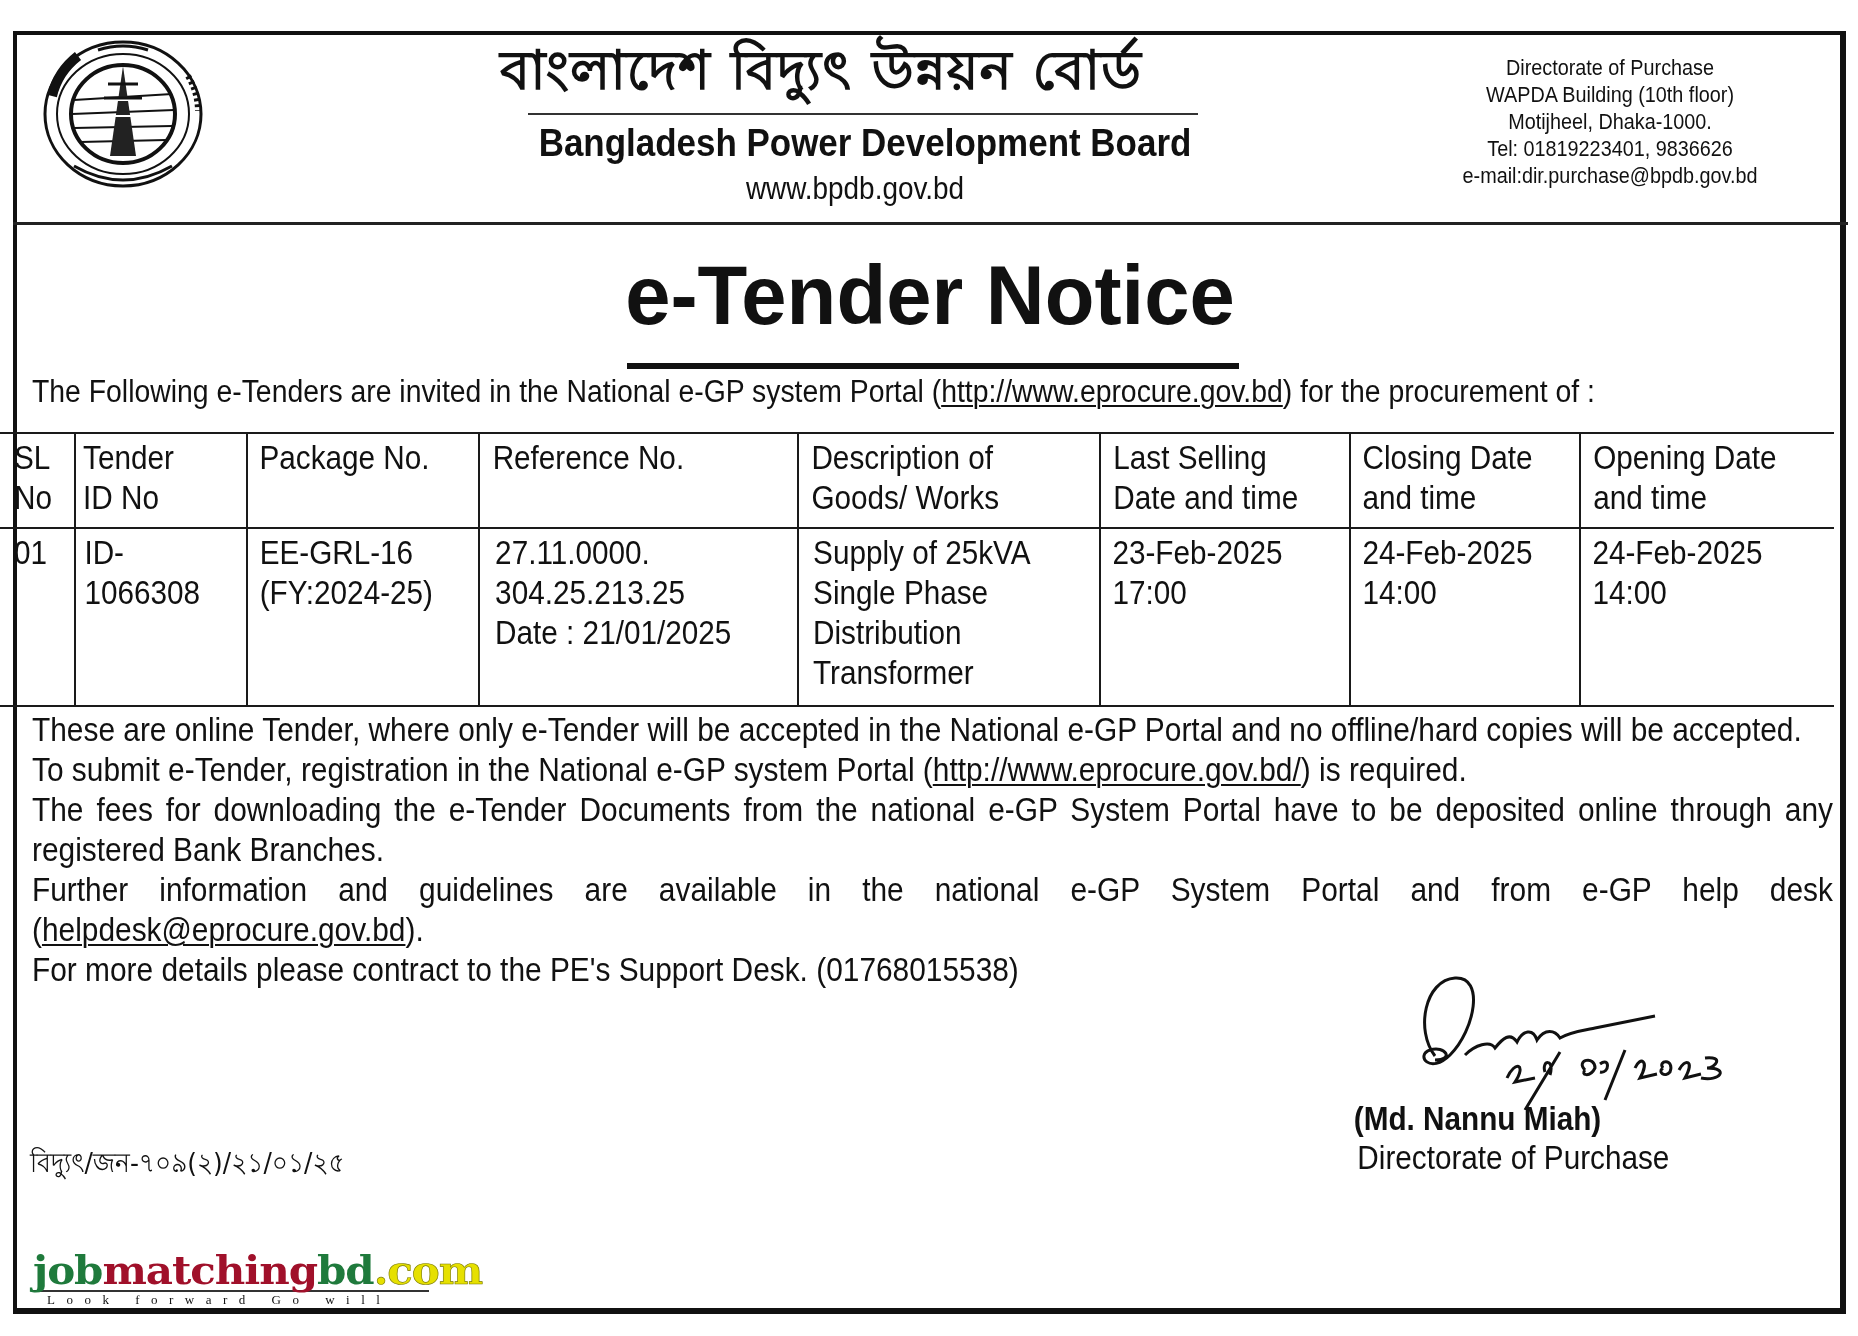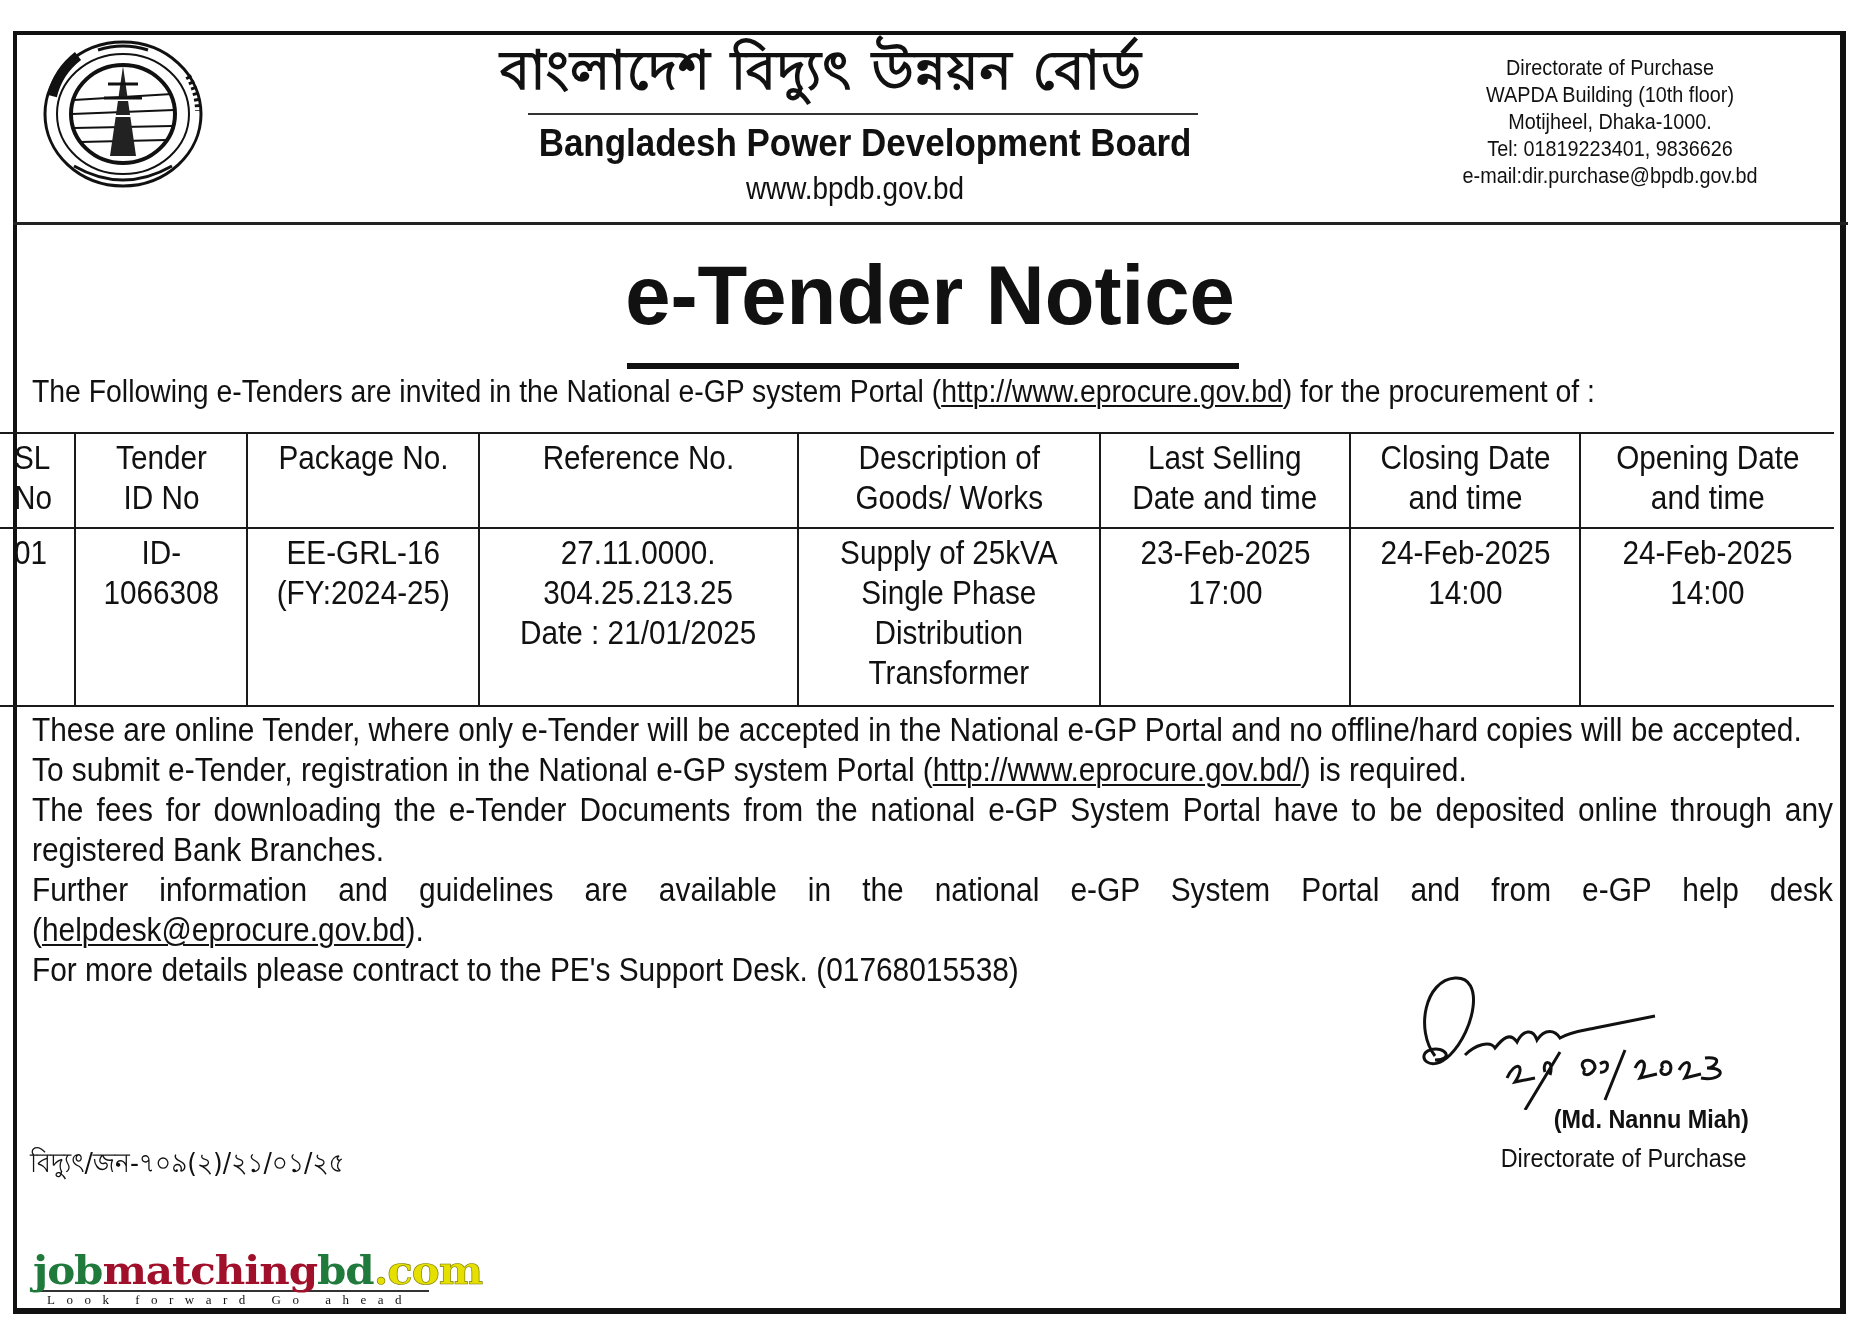--- a/index.html
+++ b/index.html
@@ -27,21 +27,21 @@
            font-size:84px; font-weight:bold; line-height:100px; transform:scaleX(0.97); }
   .title-rule { position:absolute; left:627px; top:363px; width:612px; height:6px; background:#111; }
 
   .intro { position:absolute; left:32px; top:372px; width:1810px; font-size:31px; line-height:40px;
            transform:scaleX(0.915); transform-origin:left; white-space:nowrap; }
   .u { text-decoration:underline; text-decoration-thickness:2px; text-underline-offset:3px; }
 
   
   table.tender { position:absolute; left:0; top:432px; width:1834px; border-collapse:collapse;
                  table-layout:fixed; }
-  table.tender th, table.tender td { border:2.5px solid #1a1a1a; font-weight:normal; text-align:center;
+  table.tender th, table.tender td { border:2.5px solid #1a1a1a; font-weight:normal; text-align:left;
                  vertical-align:top; font-size:33px; line-height:40px; padding:4px 2px 0 2px; }
   table.tender thead th { height:89px; }
   table.tender tbody td { height:172px; }
   table.tender th span, table.tender td span { display:inline-block; transform:scaleX(0.9); }
   table.tender td.sl, table.tender th.sl { text-align:left; padding-left:14px; }
   table.tender td.sl span, table.tender th.sl span { transform-origin:left; }
   table.tender tr td:first-child, table.tender tr th:first-child { border-left:none; }
   table.tender tr td:last-child, table.tender tr th:last-child { border-right:none; }
   .pre { white-space:pre-line; }
 
@@ -55,22 +55,22 @@
   
   .memo { position:absolute; left:30px; top:1145px; font-family:"DejaVu Sans", sans-serif;
           font-size:27px; line-height:36px; transform:scaleX(0.92); transform-origin:left; }
   .wm { position:absolute; left:33px; top:1248px; }
   .wm-main { font-family:"DejaVu Serif", serif; font-weight:bold; font-size:40px; line-height:44px;
              letter-spacing:-1px; transform:scaleX(1.05); transform-origin:left; display:inline-block; }
   .wm-rule { width:396px; height:2px; background:#333; margin-top:-2px; }
   .wm-tag { font-family:"Liberation Serif", serif; font-size:13px; letter-spacing:11.5px; margin-left:14px; line-height:16px; }
 
   .sig { position:absolute; left:1395px; top:960px; width:410px; height:150px; }
-  .signer { position:absolute; left:1340px; top:1100px; width:420px; text-align:right;
-            font-size:26px; line-height:38.5px; }
+  .signer { position:absolute; left:1340px; top:1100px; width:420px; text-align:left;
+            font-size:33px; line-height:38.5px; }
   .signer div span { display:inline-block; transform:scaleX(0.9); }
   .signer .nm { font-weight:bold; }
 </style>
 </head>
 <body>
 
 <div class="frame"></div>
 <div class="hdr-sep"></div>
 
 <svg class="logo" viewBox="0 0 170 160">
@@ -186,14 +186,14 @@
 <div class="signer">
   <div class="nm"><span>(Md. Nannu Miah)</span></div>
   <div><span>Directorate of Purchase</span></div>
 </div>
 
 <div class="wm">
   <div class="wm-main">
     <span style="color:#1f7a3c">job</span><span style="color:#a0102a">matching</span><span style="color:#1f7a3c">bd</span><span style="color:#e6e000;-webkit-text-stroke:0.6px #7a7a00">.com</span>
   </div>
   <div class="wm-rule"></div>
-  <div class="wm-tag">Look forward Go ahead</div>
+  <div class="wm-tag">Look forward Go will</div>
 </div>
 
 </body></html>

